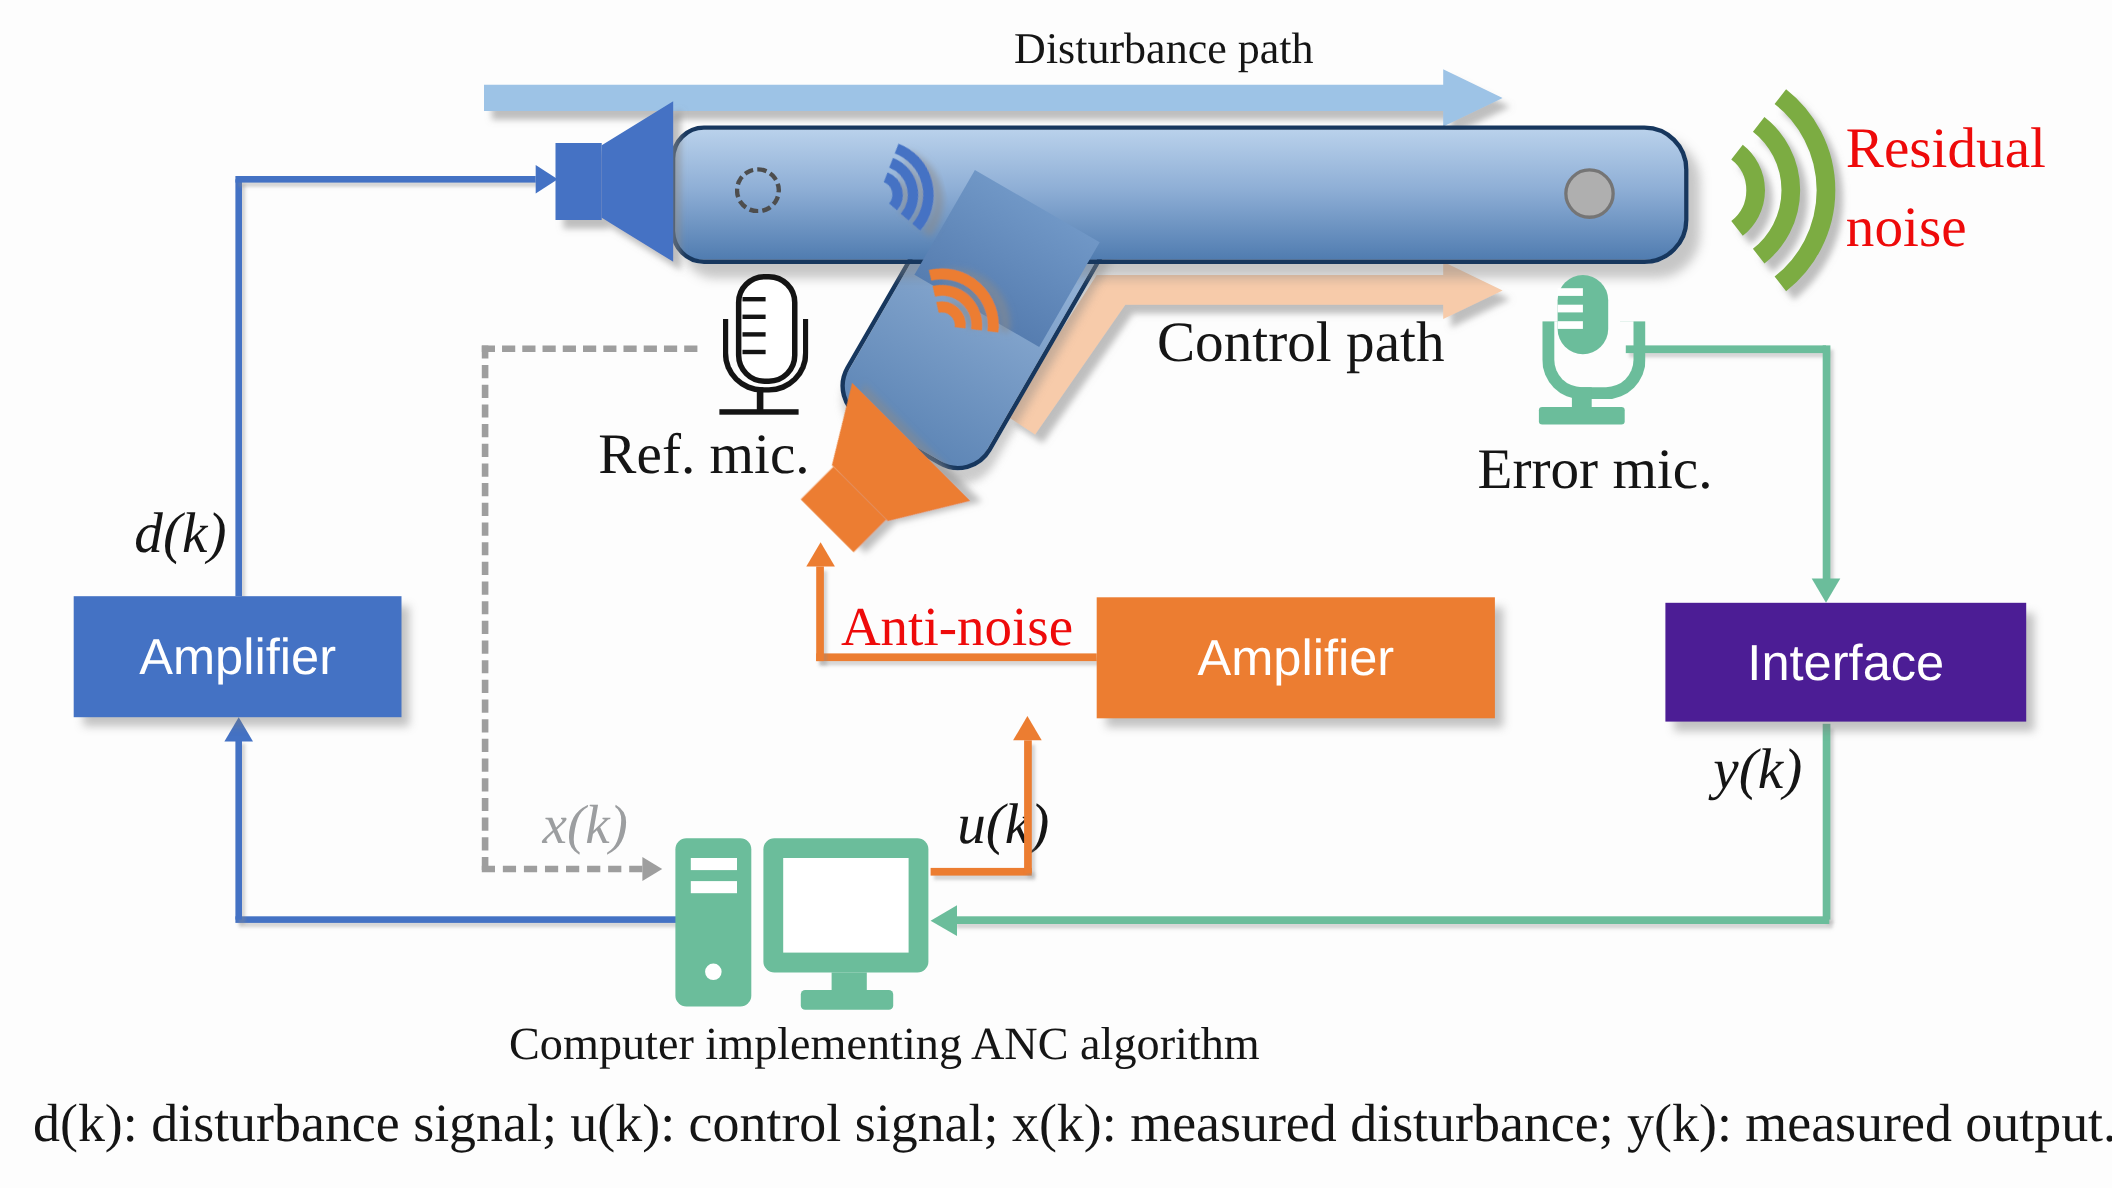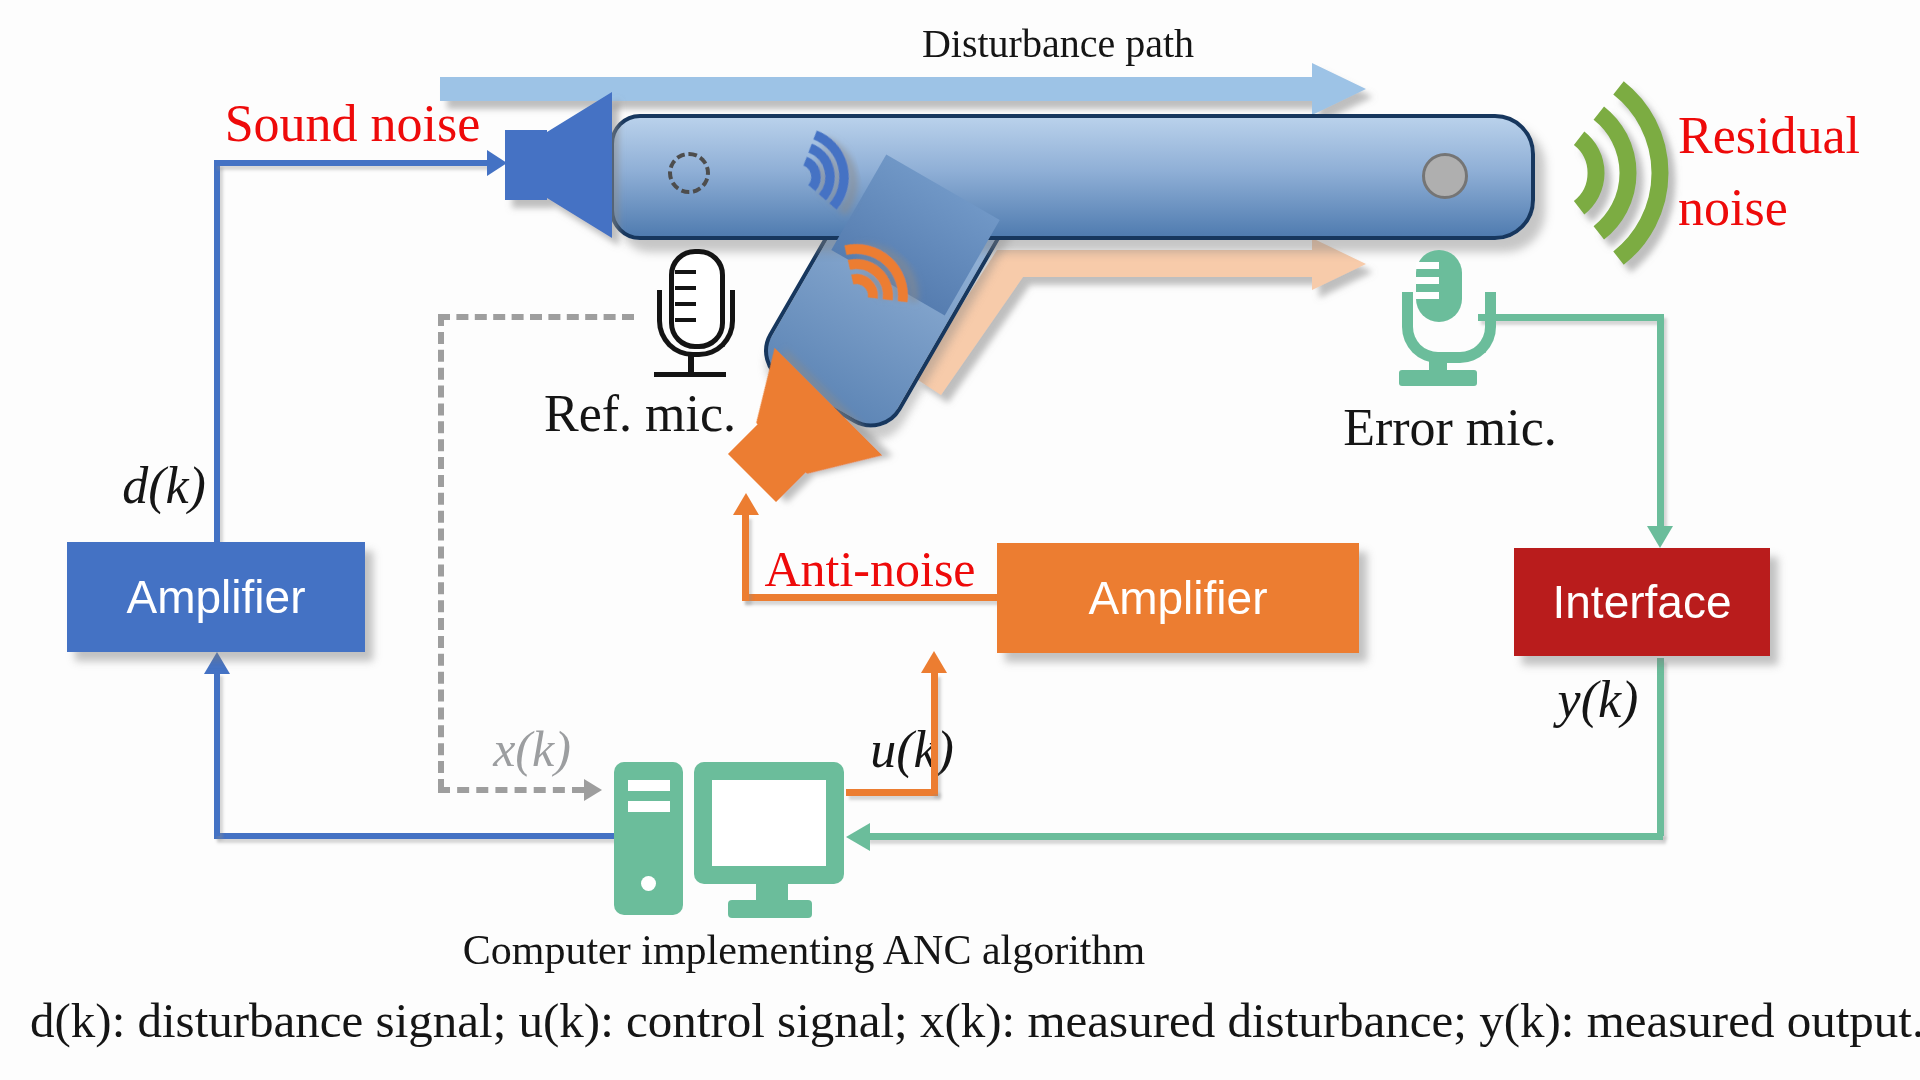--- a/index.html
+++ b/index.html
@@ -34,21 +34,21 @@
   .green-w{background:#6BBD9B;box-shadow:3px 4px 3px rgba(140,140,140,.35);}
   .dash-h{border-top:6px dashed #9E9E9E;background:none;}
   .dash-v{border-left:6px dashed #9E9E9E;background:none;}
   .ah{position:absolute;width:0;height:0;z-index:8;}
   
   .box{position:absolute;z-index:9;display:flex;align-items:center;justify-content:center;
        box-shadow:8px 9px 8px rgba(120,120,120,.45);}
   .box span{font-family:"Liberation Sans", sans-serif;color:#fff;font-size:46px;}
   #amp-left{left:67px;top:542px;width:298px;height:110px;background:#4472C4;}
   #amp-right{left:997px;top:543px;width:362px;height:110px;background:#EC7D31;}
-  #interface{left:1514px;top:548px;width:256px;height:108px;background:#b91c1c;}
+  #interface{left:1514px;top:548px;width:328px;height:108px;background:#4c1d95;}
   
   .rm{position:absolute;z-index:9;}
   
   .gr{position:absolute;background:#6BBD9B;z-index:9;}
   .wh{position:absolute;background:#fff;z-index:10;}
 </style>
 </head>
 <body>
 
 <div id="stage">
@@ -157,21 +157,21 @@
     <div class="wh" style="left:628px;top:780px;width:42px;height:11px;"></div>
     <div class="wh" style="left:628px;top:801px;width:42px;height:11px;"></div>
     <div class="wh" style="left:641px;top:876px;width:15px;height:15px;border-radius:50%;"></div>
     <div class="gr" style="left:694px;top:762px;width:150px;height:122px;border-radius:10px;"></div>
     <div class="wh" style="left:712px;top:780px;width:114px;height:86px;"></div>
     <div class="gr" style="left:756px;top:884px;width:32px;height:18px;"></div>
     <div class="gr" style="left:728px;top:900px;width:84px;height:18px;border-radius:4px;"></div>
   </div>
 
   <div class="t center" style="left:758px;top:20px;width:600px;font-size:40px;">Disturbance path</div>
-  <div class="t center red" style="left:200px;top:94px;width:305px;font-size:52px;">Sound noise</div>
+  <div class="t center" style="left:1030px;top:282px;width:305px;font-size:52px;">Control path</div>
   <div class="t center red" style="left:735px;top:540px;width:270px;font-size:50px;">Anti-noise</div>
   <div class="t red" style="left:1678px;top:100px;font-size:52px;line-height:72px;">
     <div>Residual</div>
     <div>noise</div>
   </div>
   <div class="t center" style="left:1335px;top:398px;width:230px;font-size:52px;">Error mic.</div>
   <div class="t center" style="left:520px;top:384px;width:240px;font-size:52px;">Ref. mic.</div>
   <div class="t center ital" style="left:104px;top:456px;width:120px;font-size:52px;">d(k)</div>
   <div class="t center ital" style="left:852px;top:708px;width:120px;font-size:52px;margin-top:12px;">u(k)</div>
   <div class="t center ital" style="left:472px;top:720px;width:120px;font-size:50px;color:#9c9ea0;">x(k)</div>

